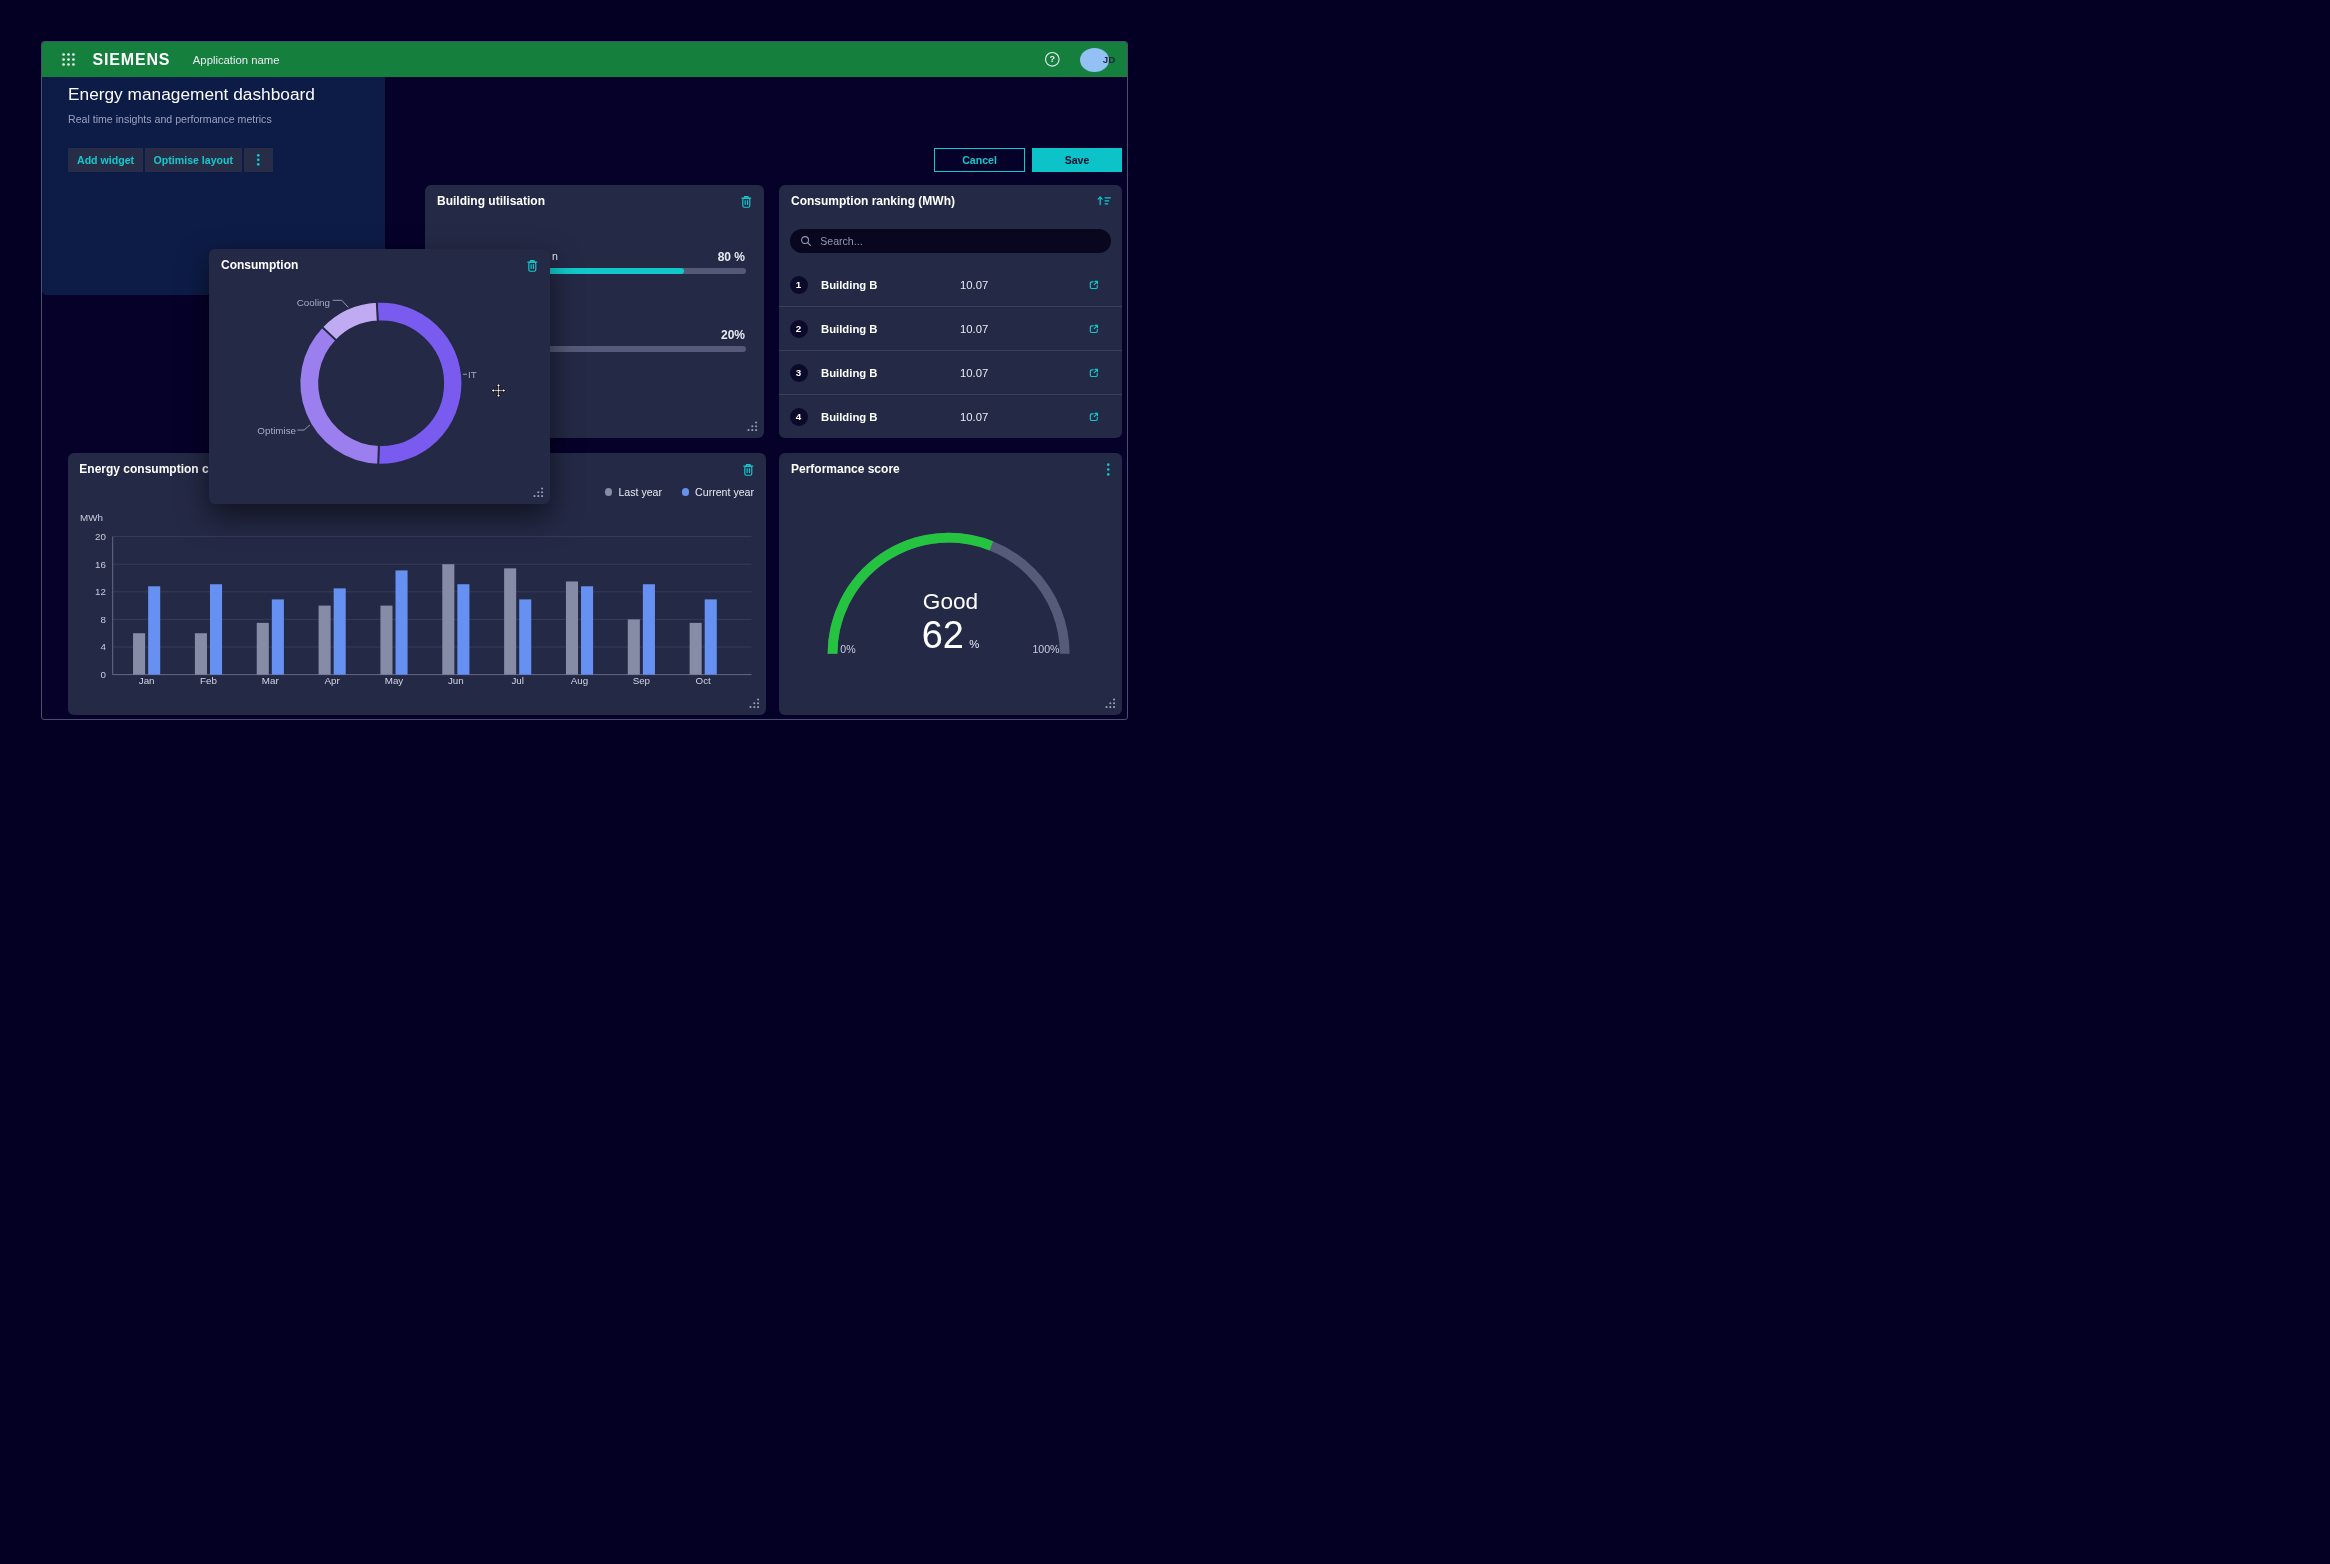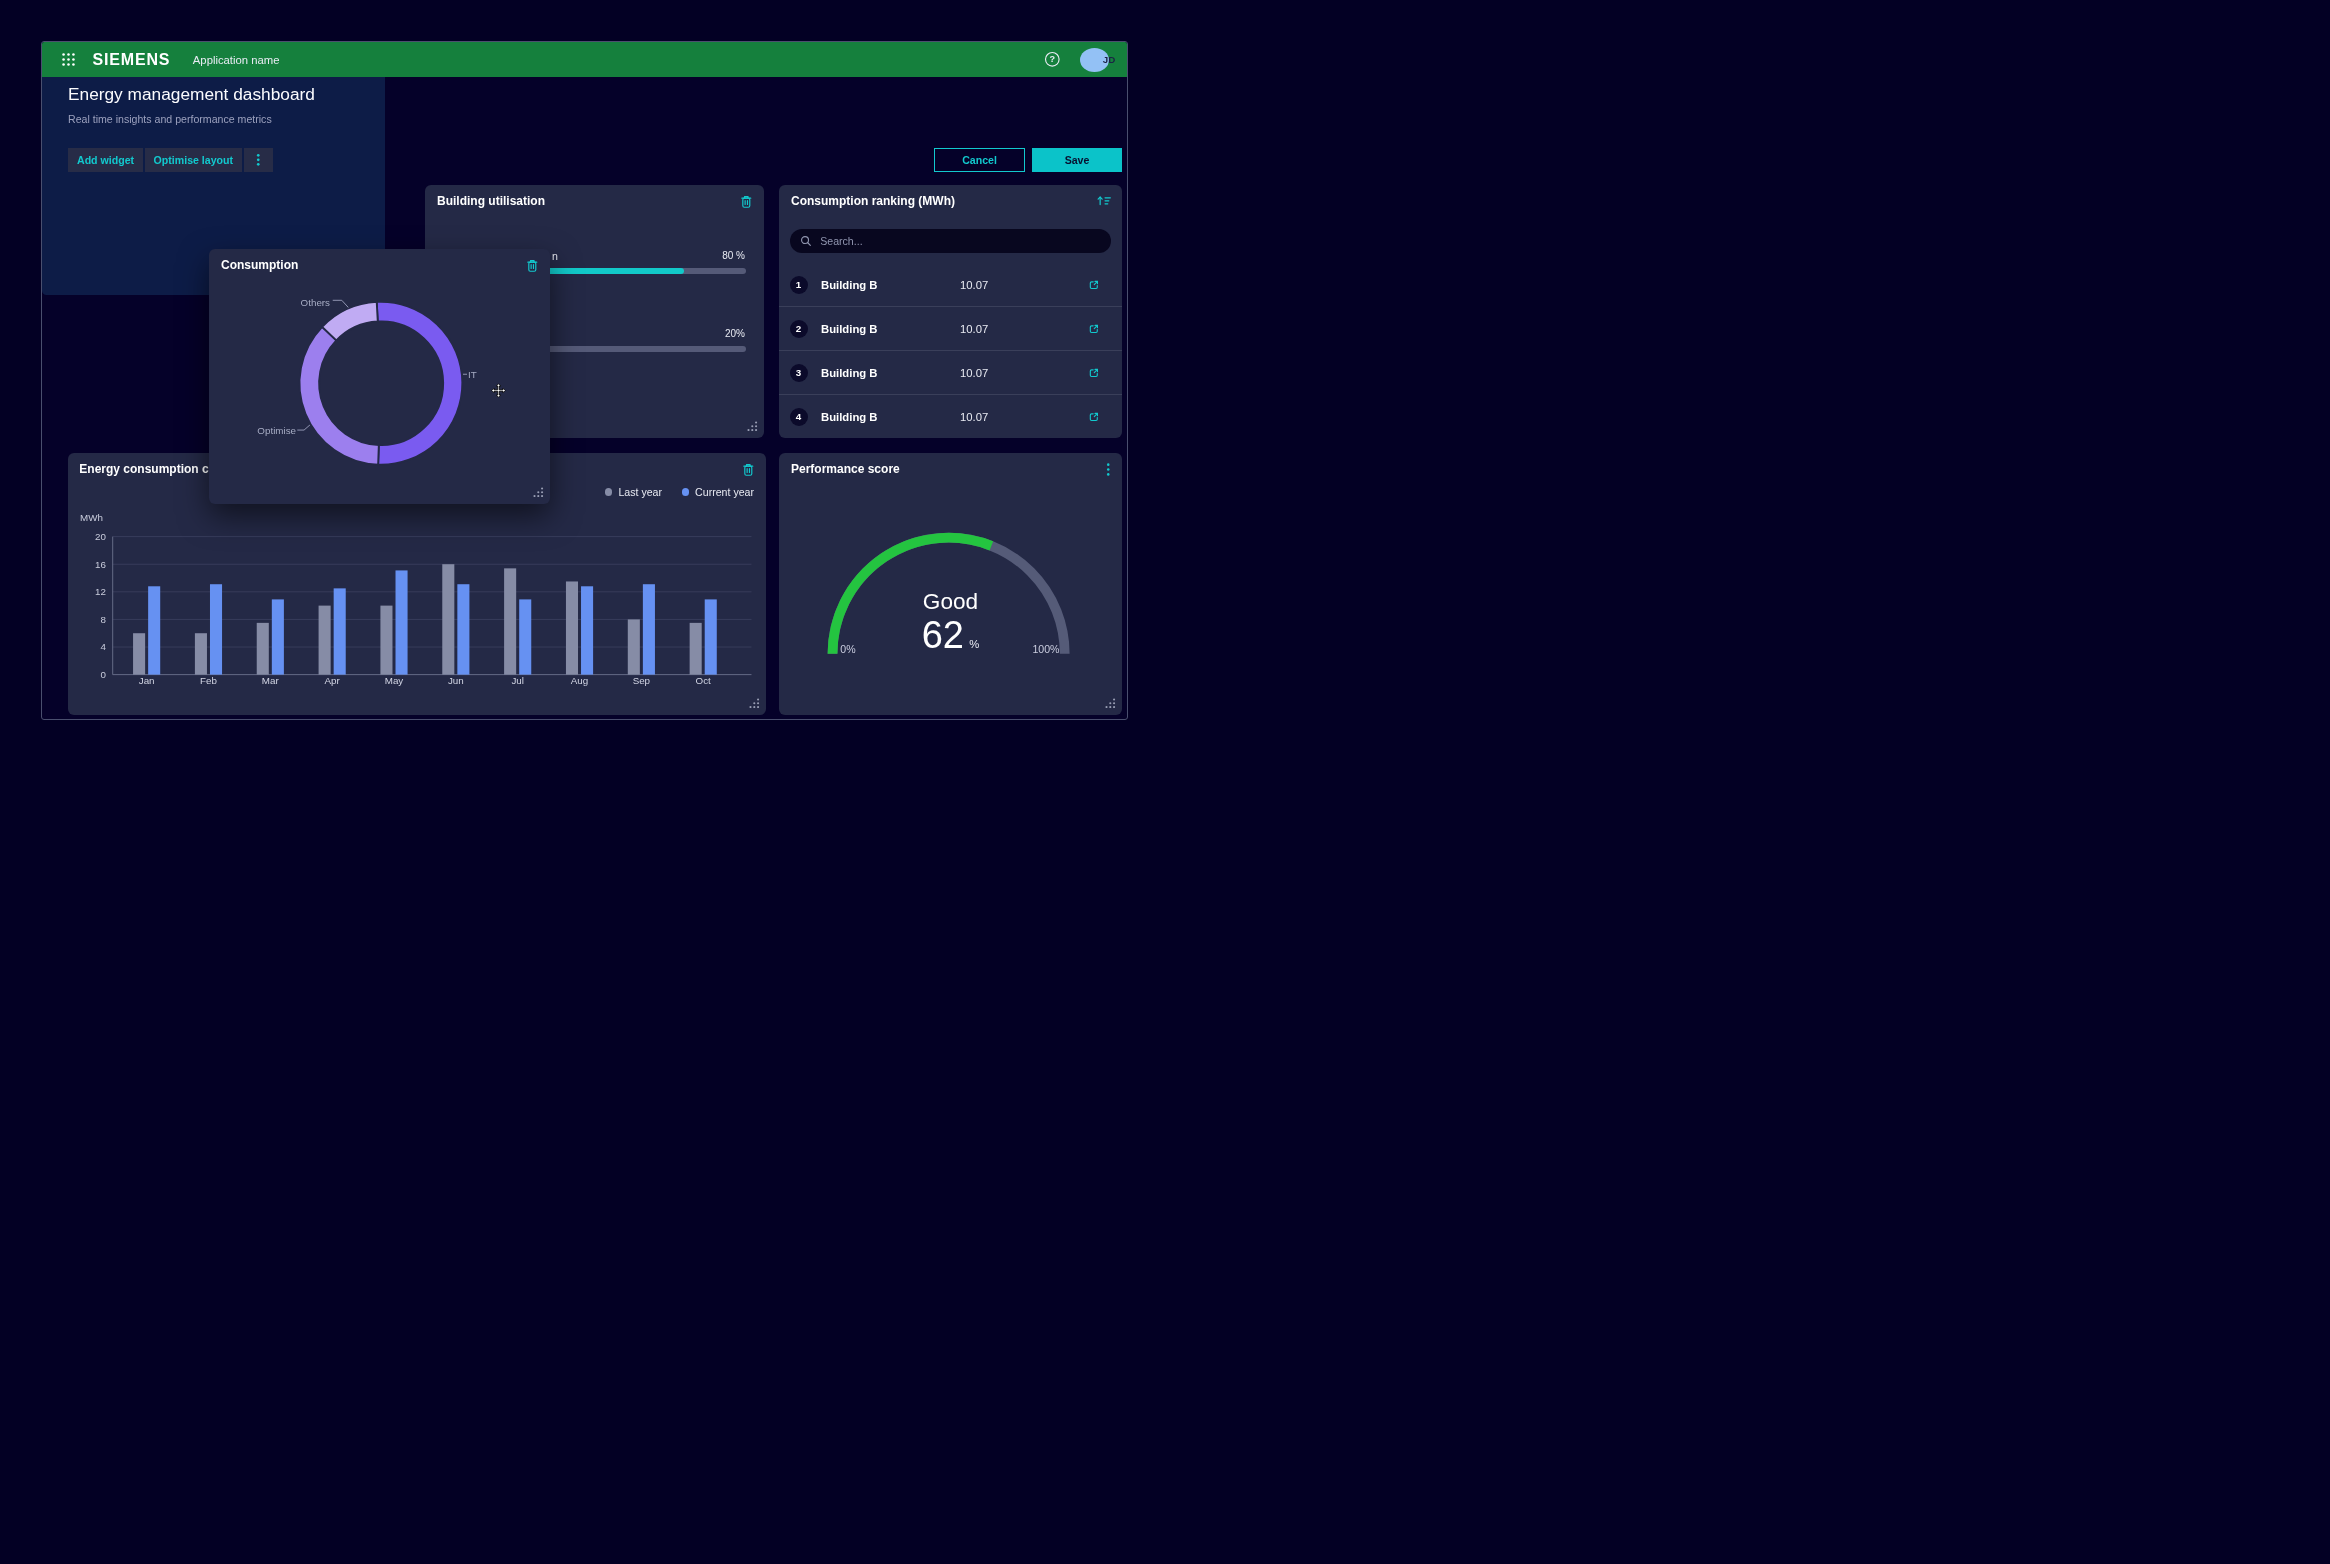--- a/index.html
+++ b/index.html
@@ -42,21 +42,21 @@
 
   #placeholder-panel { left:26px; top:143px; width:343px; height:253px; background:#0D1C47; border-radius:4.5px; }
   #capacity-card { left:383px; top:143px; width:339px; height:253px; }
   #ranking-card { left:737px; top:143px; width:343px; height:253px; }
   #energy-card { left:26px; top:411px; width:698px; height:262px; }
   #performance-card { left:737px; top:411px; width:343px; height:262px; }
   #consumption-card { left:167px; top:207px; width:341px; height:255px; z-index:30;
                       box-shadow:0 12px 30px rgba(0,0,0,0.55); }
 
   
-  .cap-value { position:absolute; right:19px; font-size:10px; color:#E8EAF2; }
+  .cap-value { position:absolute; right:19px; font-size:12px; color:#E8EAF2;font-weight:bold; }
   .cap-frag { position:absolute; left:127px; font-size:10.6px; color:#E8EAF2; }
   .progress-track { position:absolute; left:10.6px; width:310px; height:6px; border-radius:3px; background:#555A78; overflow:hidden; }
   .progress-fill { height:100%; border-radius:3px; }
 
   
   .sort-btn { right:9px; top:9px; width:16.6px; height:13.6px; }
   .search-box { position:absolute; left:10.6px; top:44px; width:321px; height:24px; background:#08071F;
                 border-radius:12px; display:flex; align-items:center; }
   .search-box svg { margin-left:9px; flex:none; }
   .search-input { flex:1; background:transparent; border:none; outline:none; color:#FFFFFF;
@@ -376,21 +376,21 @@
       </svg>
     </button>
     <svg id="donut-svg" width="341" height="255" viewBox="0 0 452 338">
       <polyline points="164,68 176,68 187,80" fill="none" stroke="#9BA0BC" stroke-width="1.2"></polyline>
       <polyline points="336.5,166 342,166" fill="none" stroke="#9BA0BC" stroke-width="1.2"></polyline>
       <polyline points="117,240 126,240 134,233" fill="none" stroke="#9BA0BC" stroke-width="1.2"></polyline>
     <path d="M 222.3 70.1 A 108 108 0 1 1 224.2 285.9 L 225.1 259.9 A 82 82 0 1 0 223.7 96.1 Z" fill="#7A5BF0" stroke="#242946" stroke-width="2.5"></path>
         <path d="M 224.2 285.9 A 108 108 0 0 1 150.0 103.2 L 168.8 121.2 A 82 82 0 0 0 225.1 259.9 Z" fill="#9C7FEE" stroke="#242946" stroke-width="2.5"></path>
         <path d="M 150.0 103.2 A 108 108 0 0 1 222.3 70.1 L 223.7 96.1 A 82 82 0 0 0 168.8 121.2 Z" fill="#C0ABF3" stroke="#242946" stroke-width="2.5"></path>
       </svg>
-    <span class="donut-label lbl-others">Others</span>
+    <span class="donut-label lbl-others">Cooling</span>
     <span class="donut-label lbl-it">IT</span>
     <span class="donut-label lbl-cooling">Optimise</span>
     <svg class="resize-handle" viewBox="0 0 14 14">
       <g fill="#989DB3">
           <circle cx="12" cy="2" r="1.4"></circle>
           <circle cx="7" cy="7" r="1.4"></circle>
           <circle cx="12" cy="7" r="1.4"></circle>
           <circle cx="2" cy="12" r="1.4"></circle>
           <circle cx="7" cy="12" r="1.4"></circle>
           <circle cx="12" cy="12" r="1.4"></circle>

